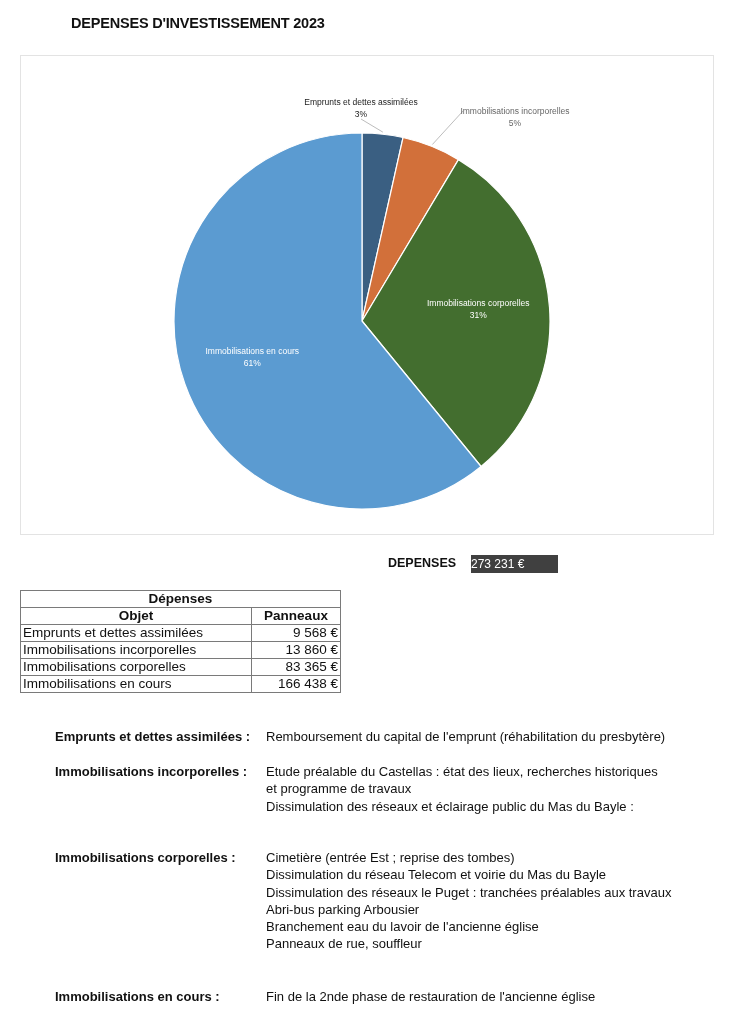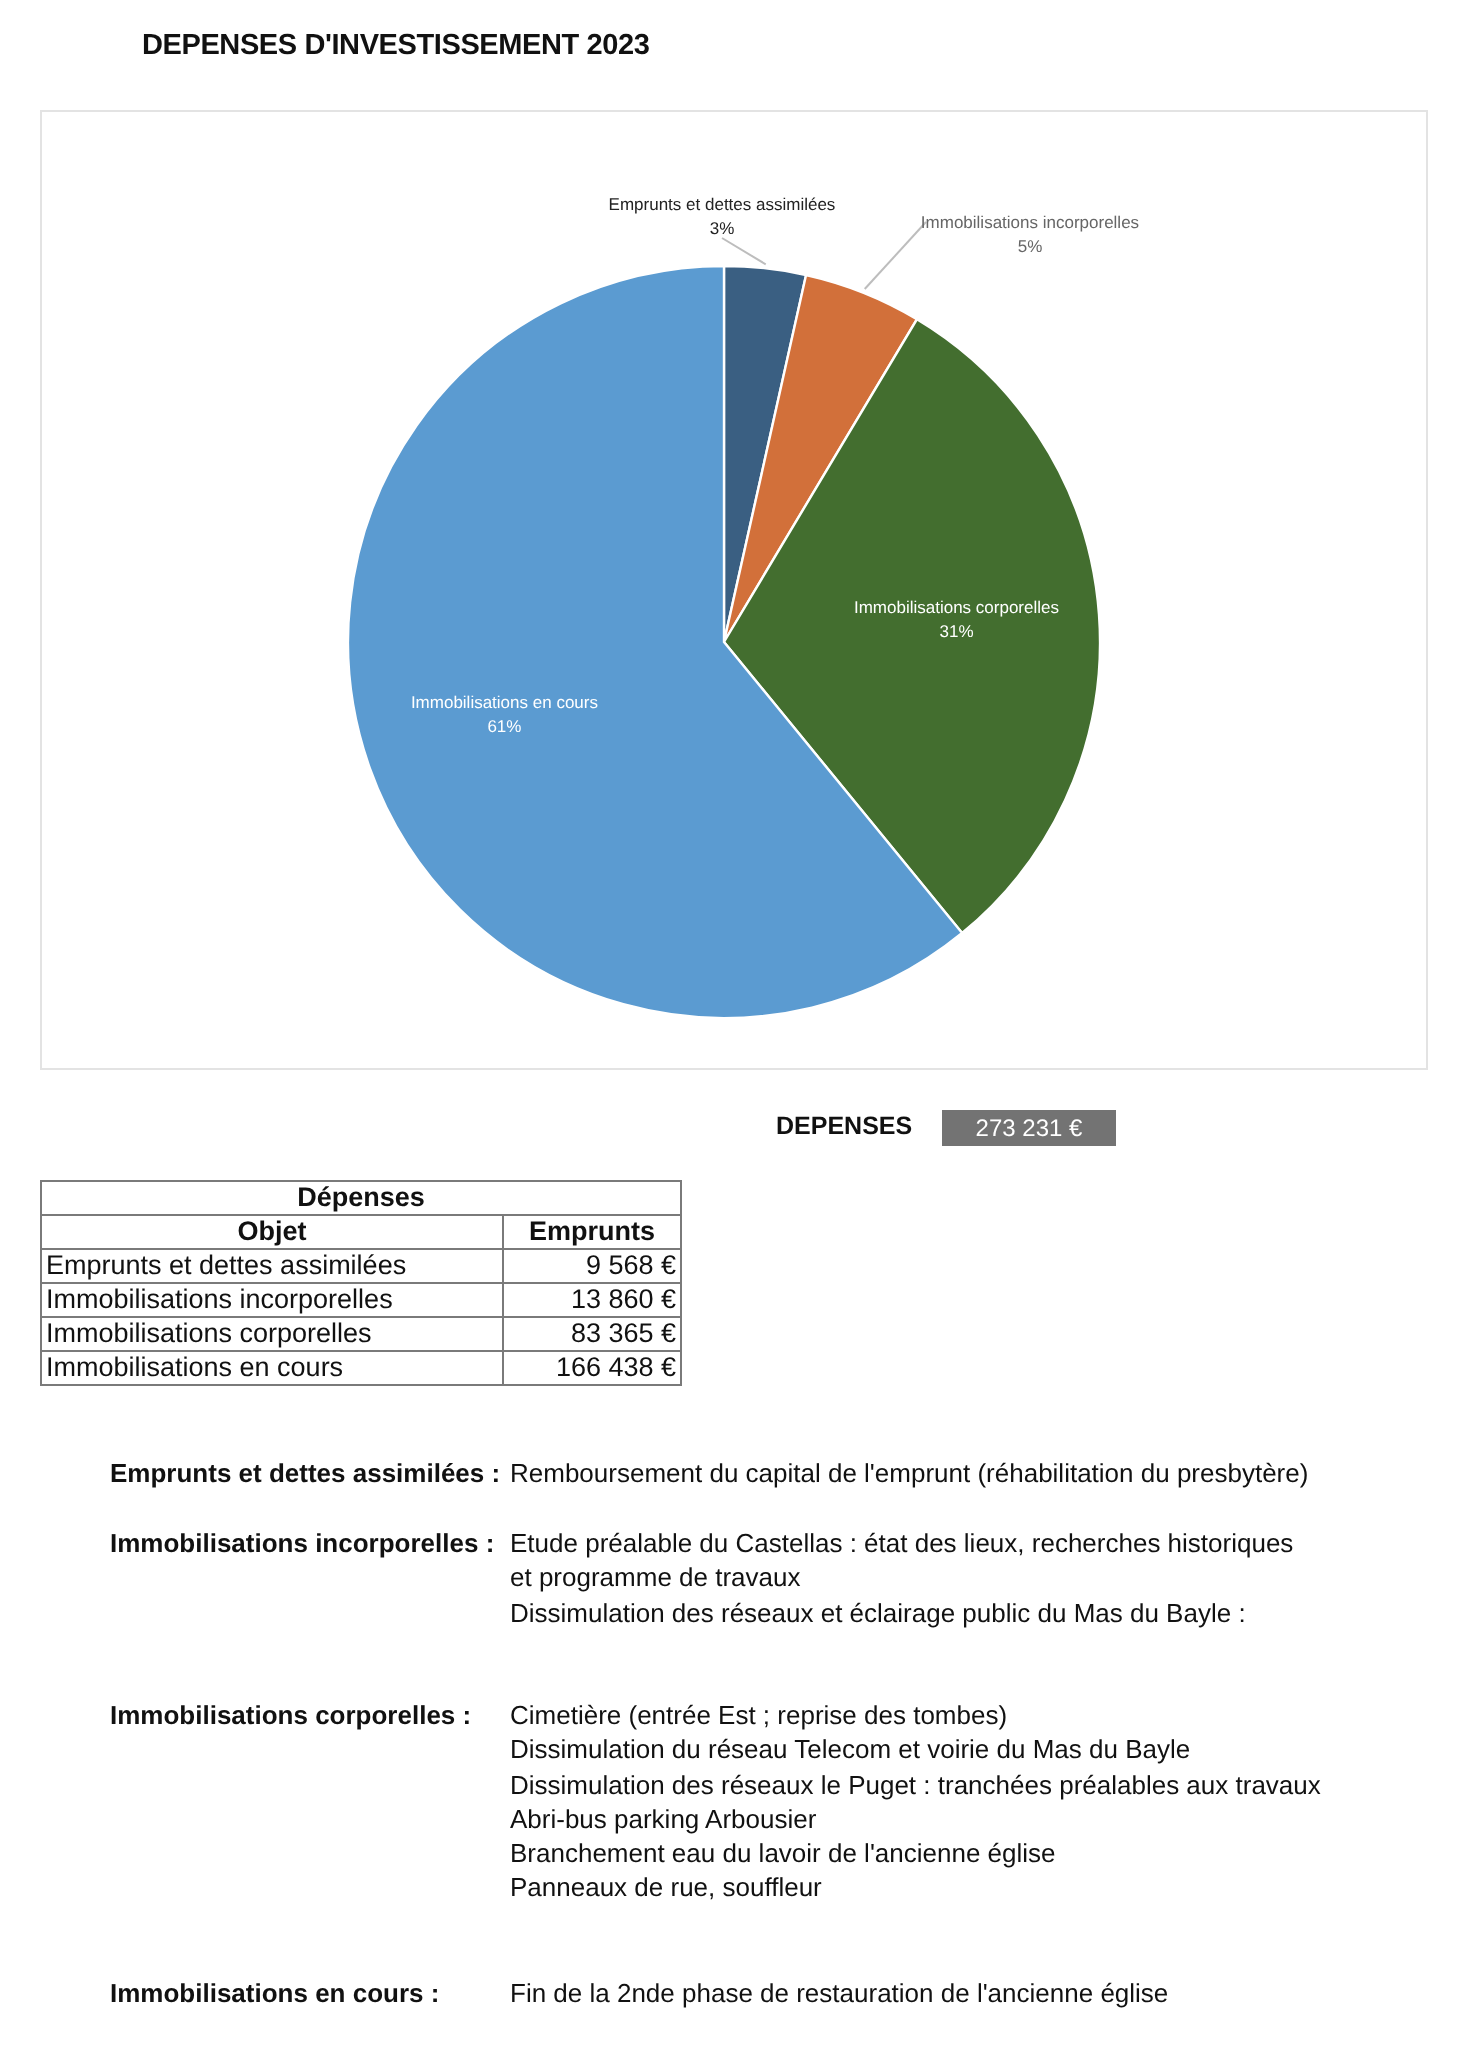--- a/index.html
+++ b/index.html
@@ -4,30 +4,30 @@
 <style>
   html, body { margin: 0; padding: 0; background: #ffffff; }
   body { width: 739px; height: 1024px; position: relative; overflow: hidden;
          font-family: "Liberation Sans", sans-serif; color: #111; }
   .title { position: absolute; left: 23px; top: 15px; font-size: 14.5px; font-weight: bold; letter-spacing: -0.2px; margin-left: 48px; }
   .chart-box { position: absolute; left: 20px; top: 55px; width: 694px; height: 480px;
                border: 1px solid #e3e3e3; box-sizing: border-box; }
   .chart-box svg { position: absolute; left: 0; top: 0; }
   .total { position: absolute; top: 556px; left: 388px; font-size: 12.5px; font-weight: bold; }
   .total-value { position: absolute; top: 555px; left: 471px; width: 87px; height: 18px;
-                 background: #737373; color: #fff; font-size: 12px; text-align: center; line-height: 18px; }
+                 background: #404040; color: #fff; font-size: 12px; line-height: 18px; }
   table.dep { position: absolute; left: 20px; top: 590px; border-collapse: collapse; font-size: 13.5px; border-radius: 16px; }
   table.dep td, table.dep th { border: 1px solid #7a7a7a; padding: 0 2px; height: 16px; line-height: 16px; }
   table.dep th { font-weight: bold; text-align: center; }
   table.dep td.obj { width: 226px; text-align: left; }
   table.dep td.amt { width: 84px; text-align: right; }
   .desc { position: absolute; left: 23px; font-size: 13px; }
   .desc .lbl { position: absolute; left: 0; width: 230px; font-weight: bold; white-space: nowrap; }
   .desc .lines { position: absolute; left: 232px; width: 460px; }
-  .desc .lines div { height: 17.3px; line-height: 17.3px; white-space: nowrap; }
+  .desc .lines div { height: 17.3px; line-height: 17.3px; white-space: nowrap; margin-left: 11px; }
   .desc .lbl { height: 17.3px; line-height: 17.3px; padding-left: 32px; }
 </style>
 </head>
 <body>
 
 <div class="title">DEPENSES D'INVESTISSEMENT 2023</div>
 
 <div class="chart-box">
   <svg id="pie" width="694" height="480">
       <path d="M341,265 L341,77 A188,188 0 0 1 382.03166603068667,81.53228517598473 Z" fill="#3a5f82" stroke="#ffffff" stroke-width="1.2"></path>
@@ -50,21 +50,21 @@
 <div class="total">DEPENSES</div>
 <div class="total-value">273 231 €</div>
 
 <table class="dep">
   <tbody>
       <tr>
     <th colspan="2">Dépenses</th>
   </tr>
   <tr>
     <th>Objet</th>
-    <th>Emprunts</th>
+    <th>Panneaux</th>
   </tr>
   <tr>
     <td class="obj">Emprunts et dettes assimilées</td>
     <td class="amt">9 568 €</td>
   </tr>
   <tr>
     <td class="obj">Immobilisations incorporelles</td>
     <td class="amt">13 860 €</td>
   </tr>
   <tr>

